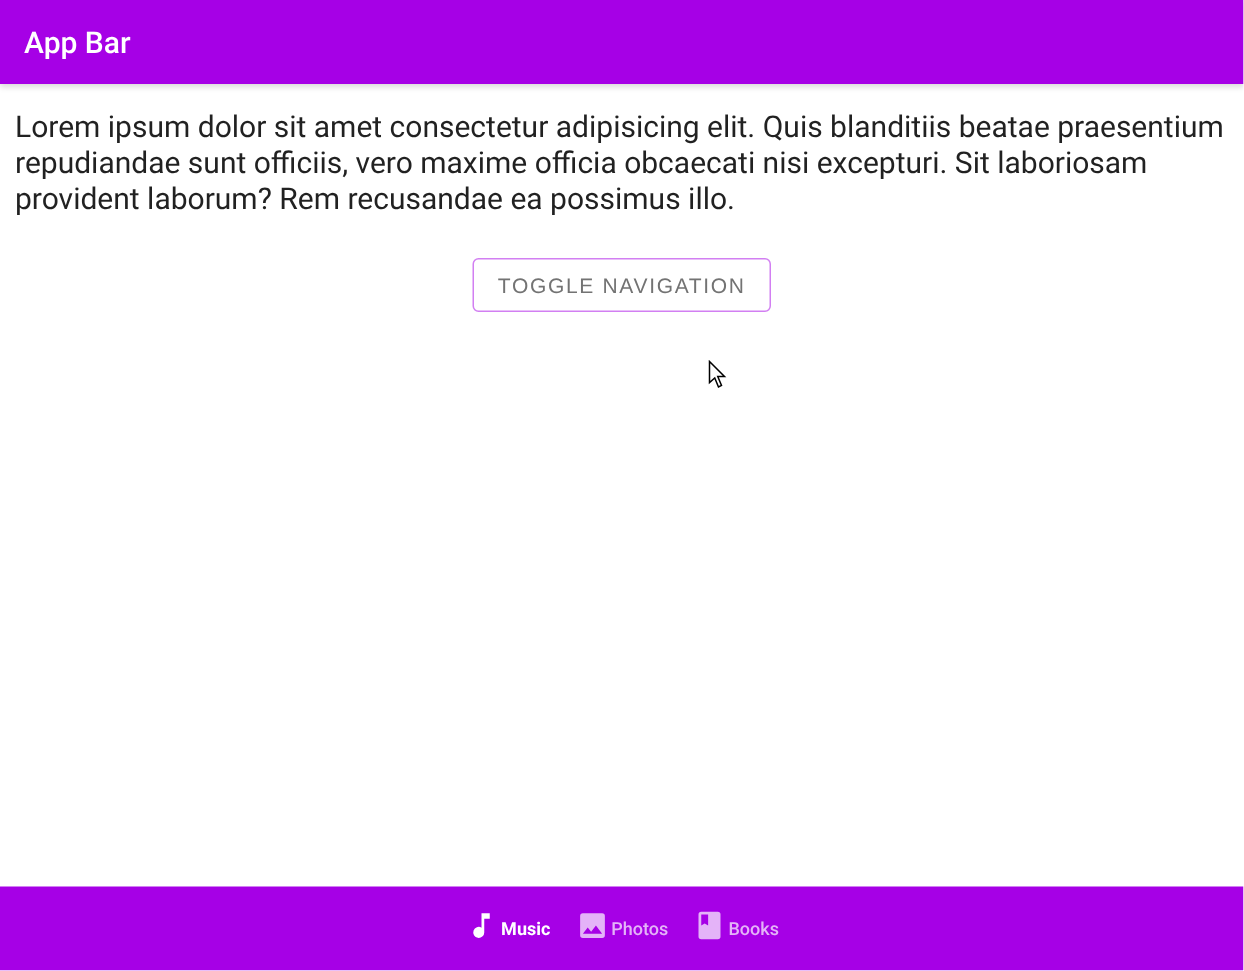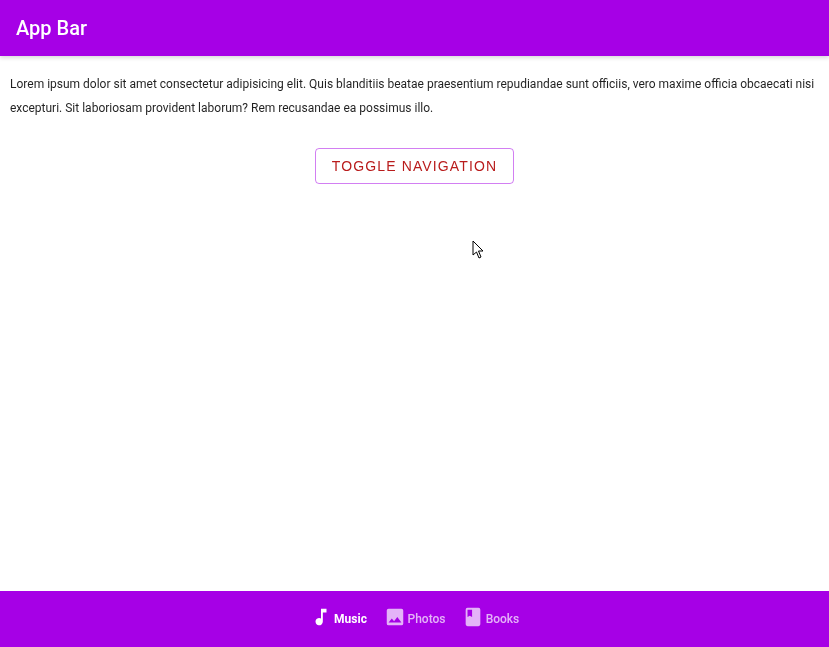--- a/index.html
+++ b/index.html
@@ -25,32 +25,32 @@
       box-shadow: 0 2px 4px rgba(0,0,0,0.15);
     }
     .app-bar-title {
       font-size: 20px;
       font-weight: 500;
     }
     .content {
       padding: 16px 10px 0 10px;
     }
     .body-text {
-      font-size: 12px;
+      font-size: 20px;
       line-height: 24px;
       color: rgba(0,0,0,0.87);
       margin-bottom: 28px;
     }
     .toggle-row {
       text-align: center;
     }
     .outlined-btn {
       display: inline-block;
       border: 1px solid rgba(166,0,230,0.5);
-      color: #b91c1c;
+      color: #737373;
       background: transparent;
       border-radius: 4px;
       height: 36px;
       padding: 0 16px;
       font-size: 14px;
       font-weight: 500;
       letter-spacing: 0.08em;
       text-transform: uppercase;
       cursor: pointer;
       line-height: 34px;

